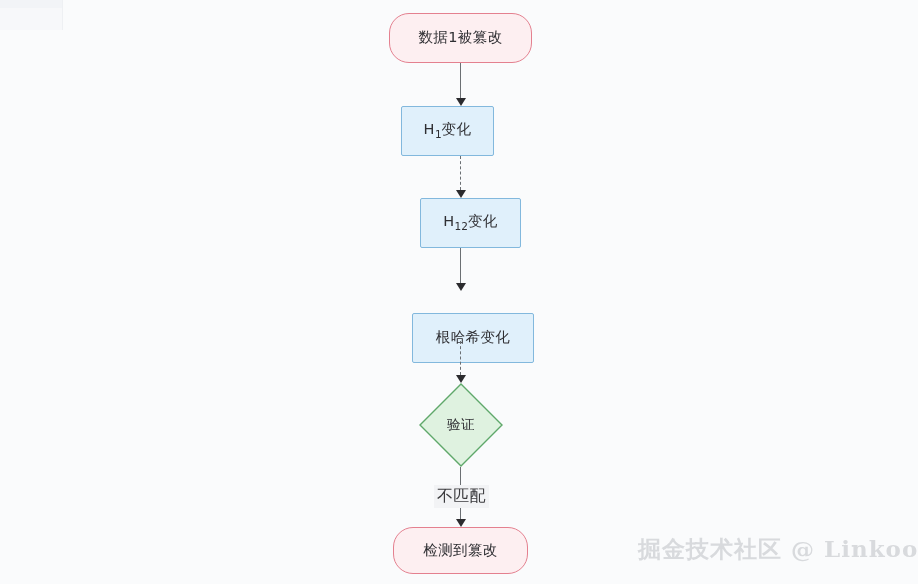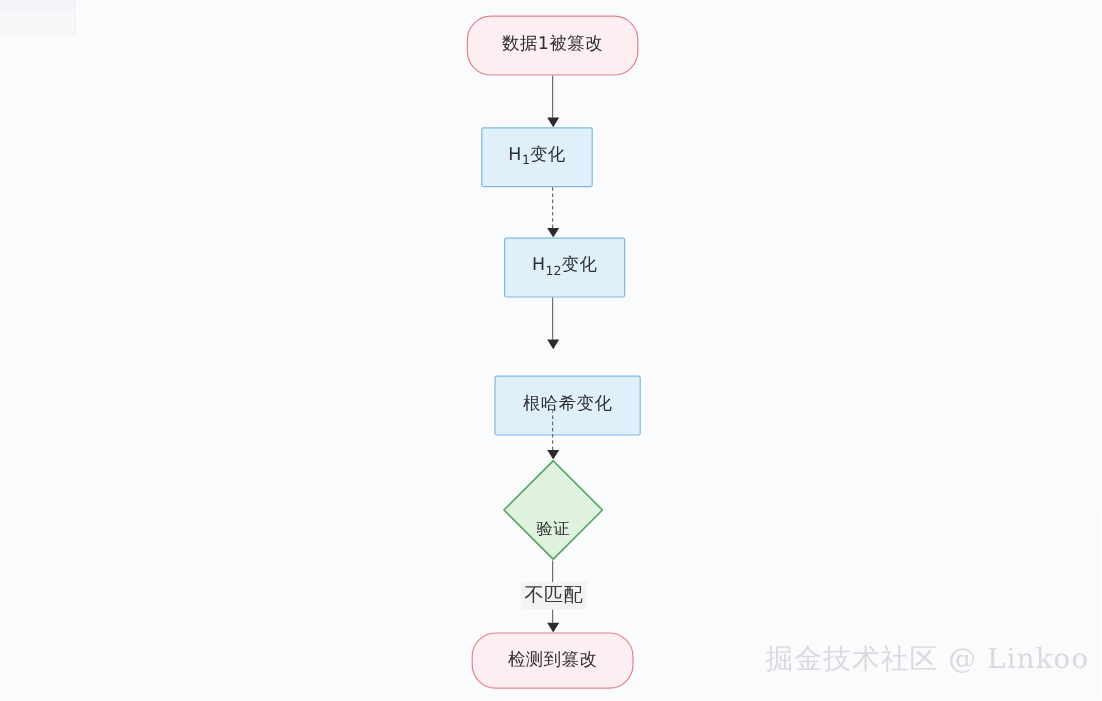--- a/index.html
+++ b/index.html
@@ -88,21 +88,21 @@
   .diamond-shape {
     position: absolute;
     left: 0;
     top: 0;
     width: 100%;
     height: 100%;
   }
   .diamond-text {
     position: absolute;
     left: 0;
-    top: 16px;
+    top: 0;
     width: 100%;
     height: 100%;
     display: flex;
     align-items: center;
     justify-content: center;
     font-size: 13.5px;
     color: #2f2f33;
     letter-spacing: 0.4px;
   }
 
@@ -137,20 +137,21 @@
 
   
   .watermark {
     position: absolute;
     font-size: 23px;
     color: #d8dadd;
     letter-spacing: 1px;
     white-space: nowrap;
     user-select: none;
     font-family: "DejaVu Serif", "Liberation Serif", serif;
+    font-weight: bold;
   }
 </style>
 </head>
 <body>
 
 <div id="canvas">
 
   <div class="tl-band2"></div>
   <div class="tl-band"></div>
   <div class="divider-v"></div>

